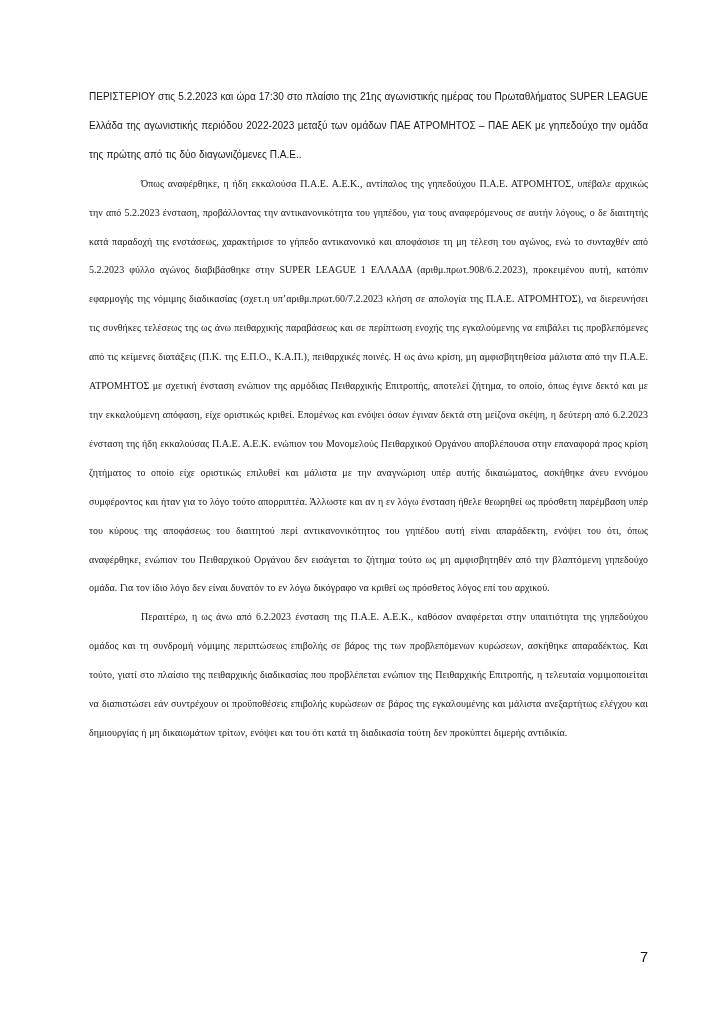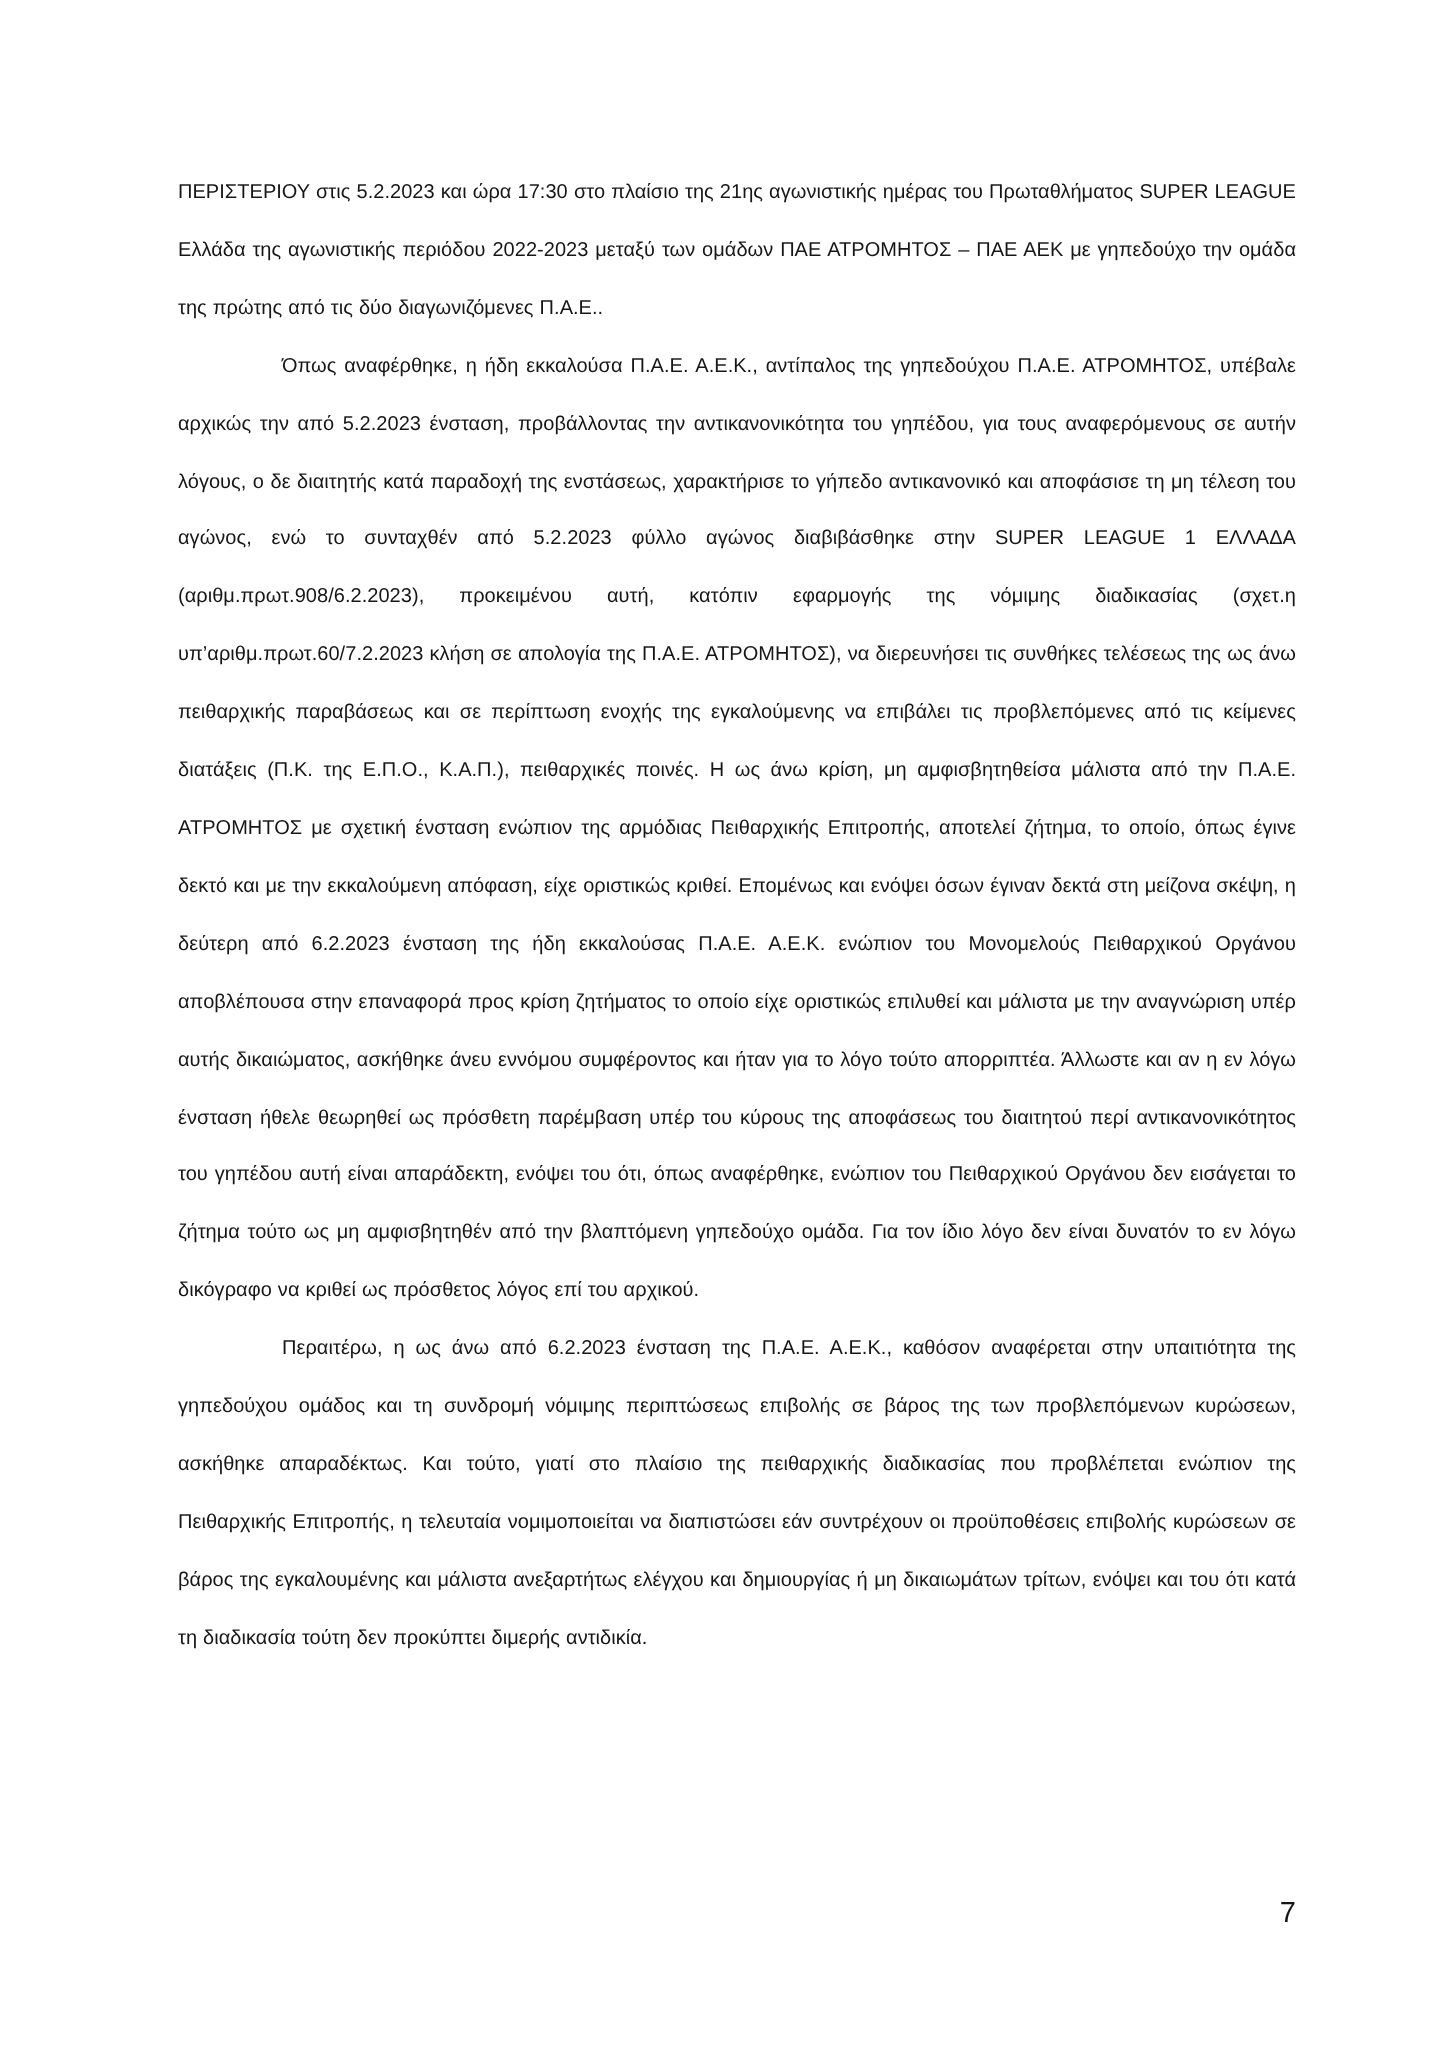--- a/index.html
+++ b/index.html
@@ -36,20 +36,21 @@
     line-height: 28.9px;
     text-align: justify;
     text-justify: inter-word;
     letter-spacing: 0.02px;
     word-spacing: 0.2px;
     color: #161616;
     -webkit-font-smoothing: antialiased;
   }
   p.para.indent {
     text-indent: 52px;
+    font-family: Liberation Serif, serif;
   }
   .page-number {
     position: absolute;
     left: 0;
     top: 948px;
     width: 648px;
     text-align: right;
     font-size: 14.5px;
     line-height: 18px;
     color: #161616;

